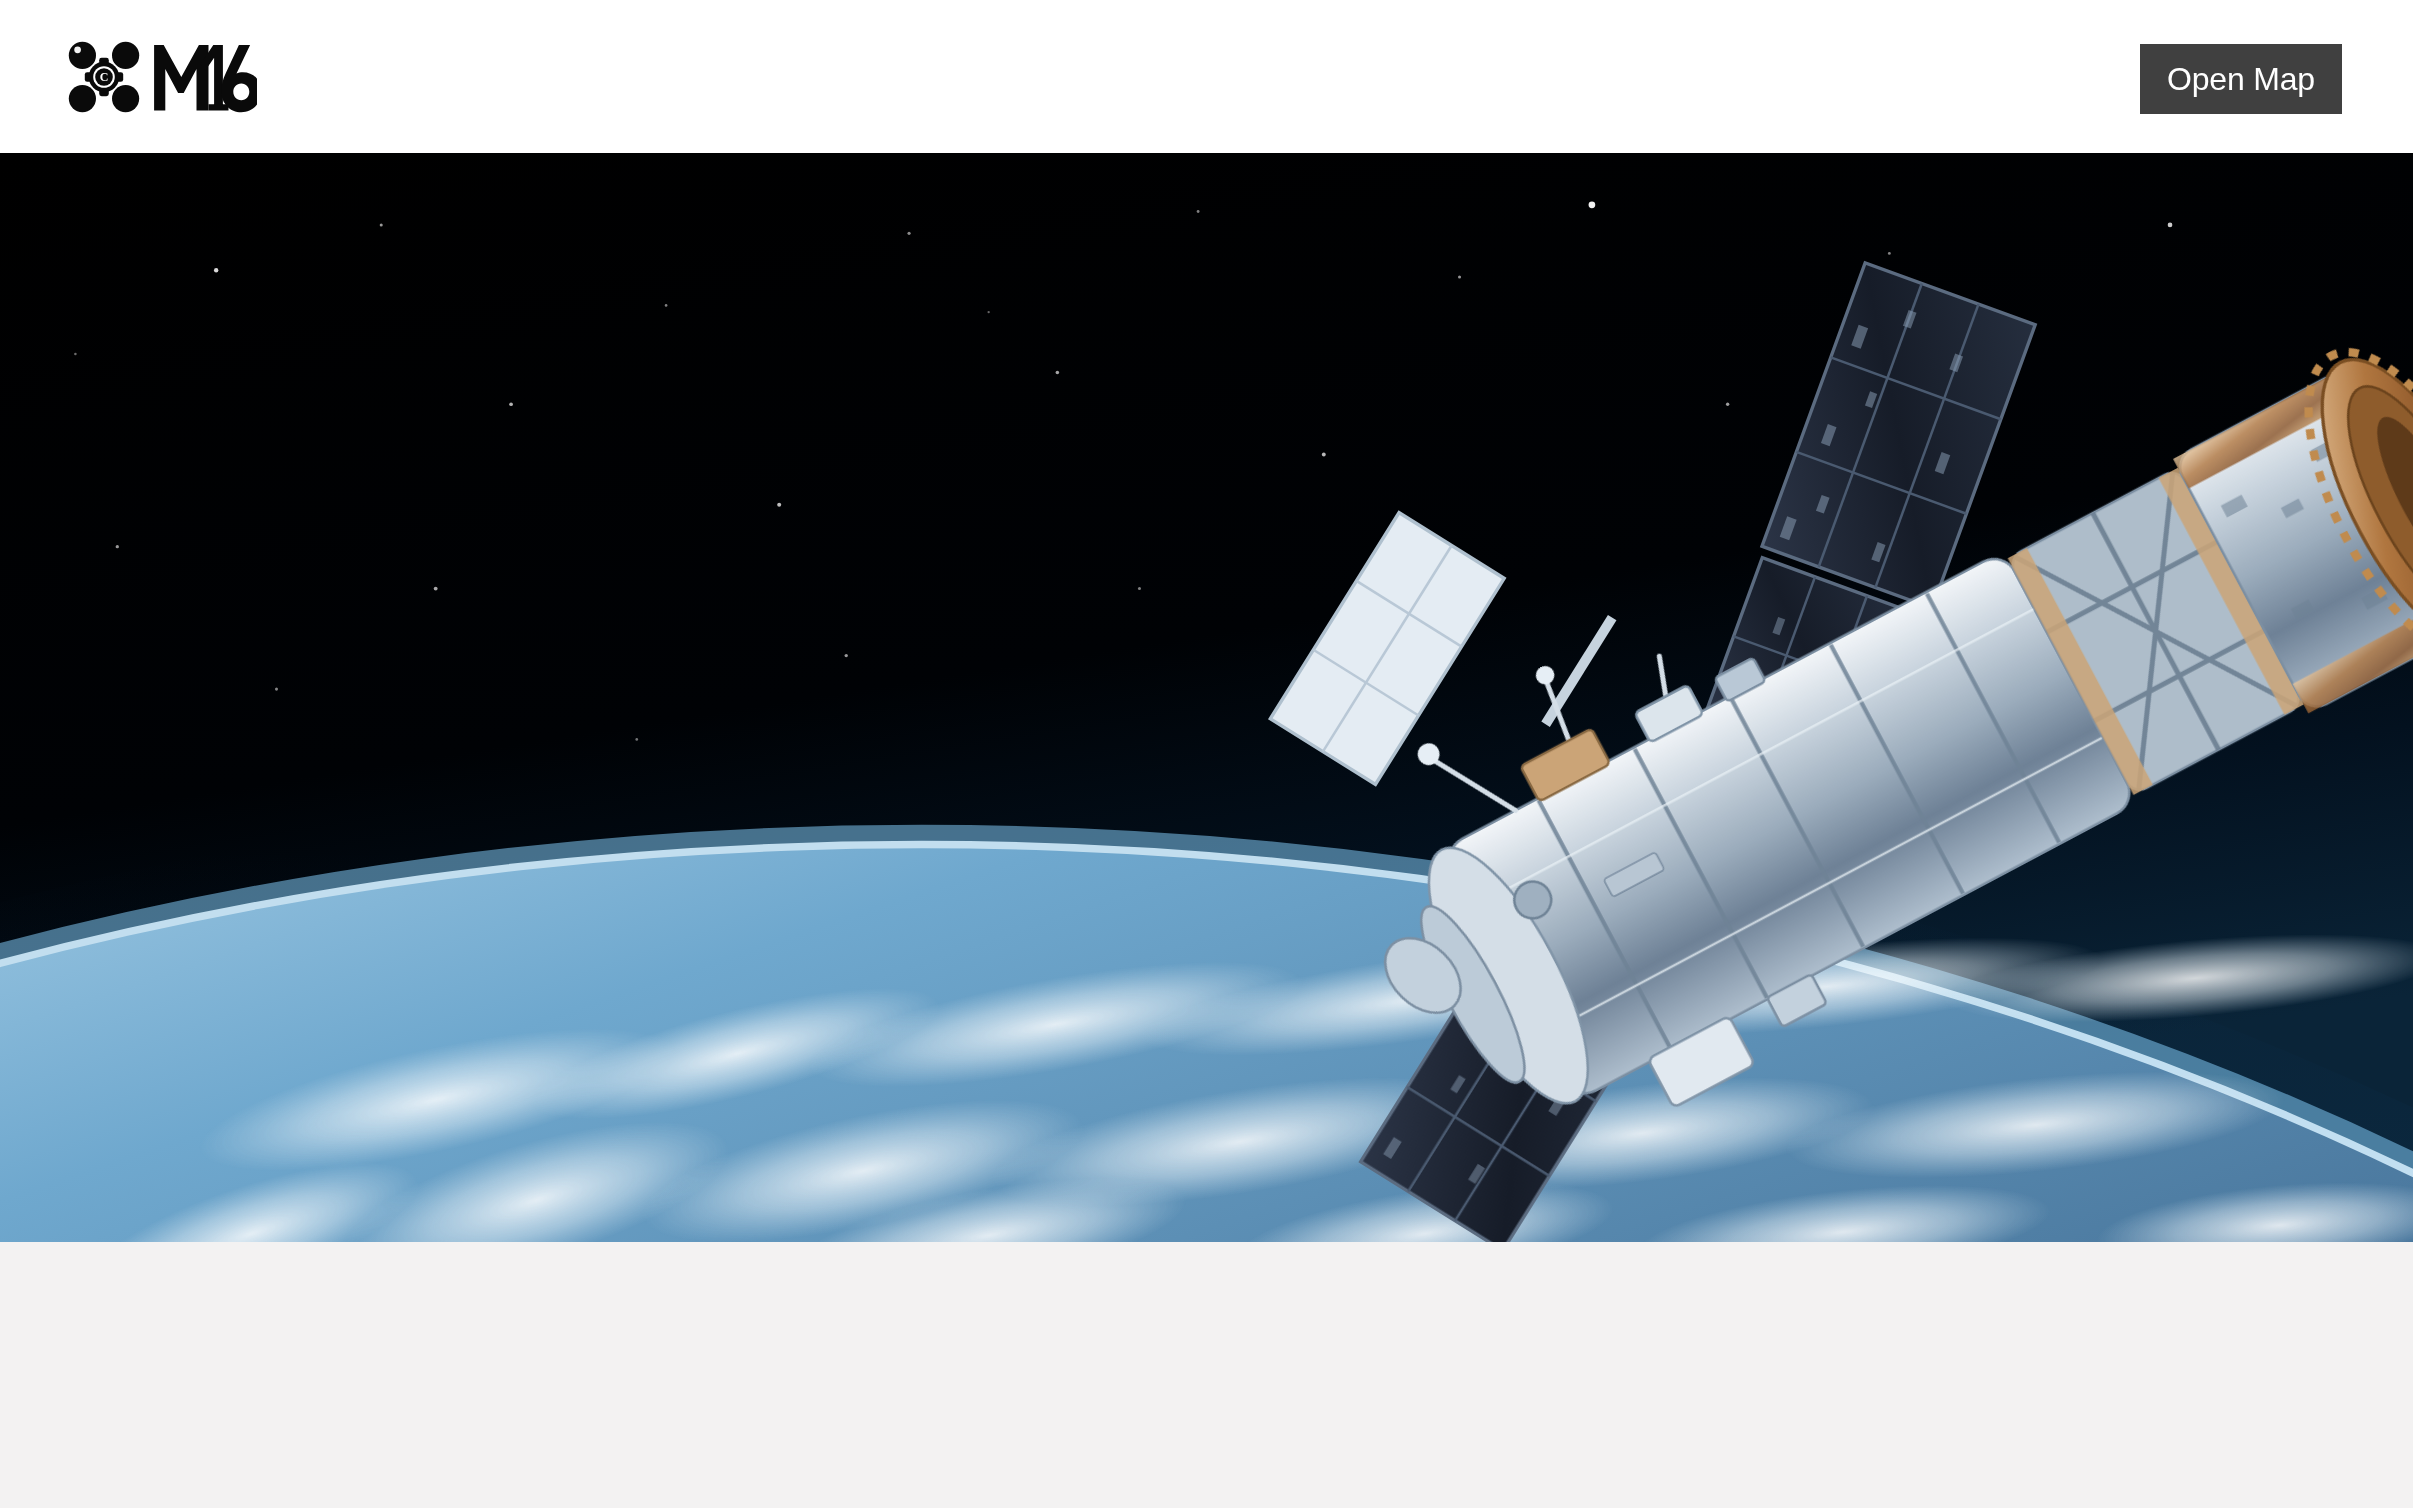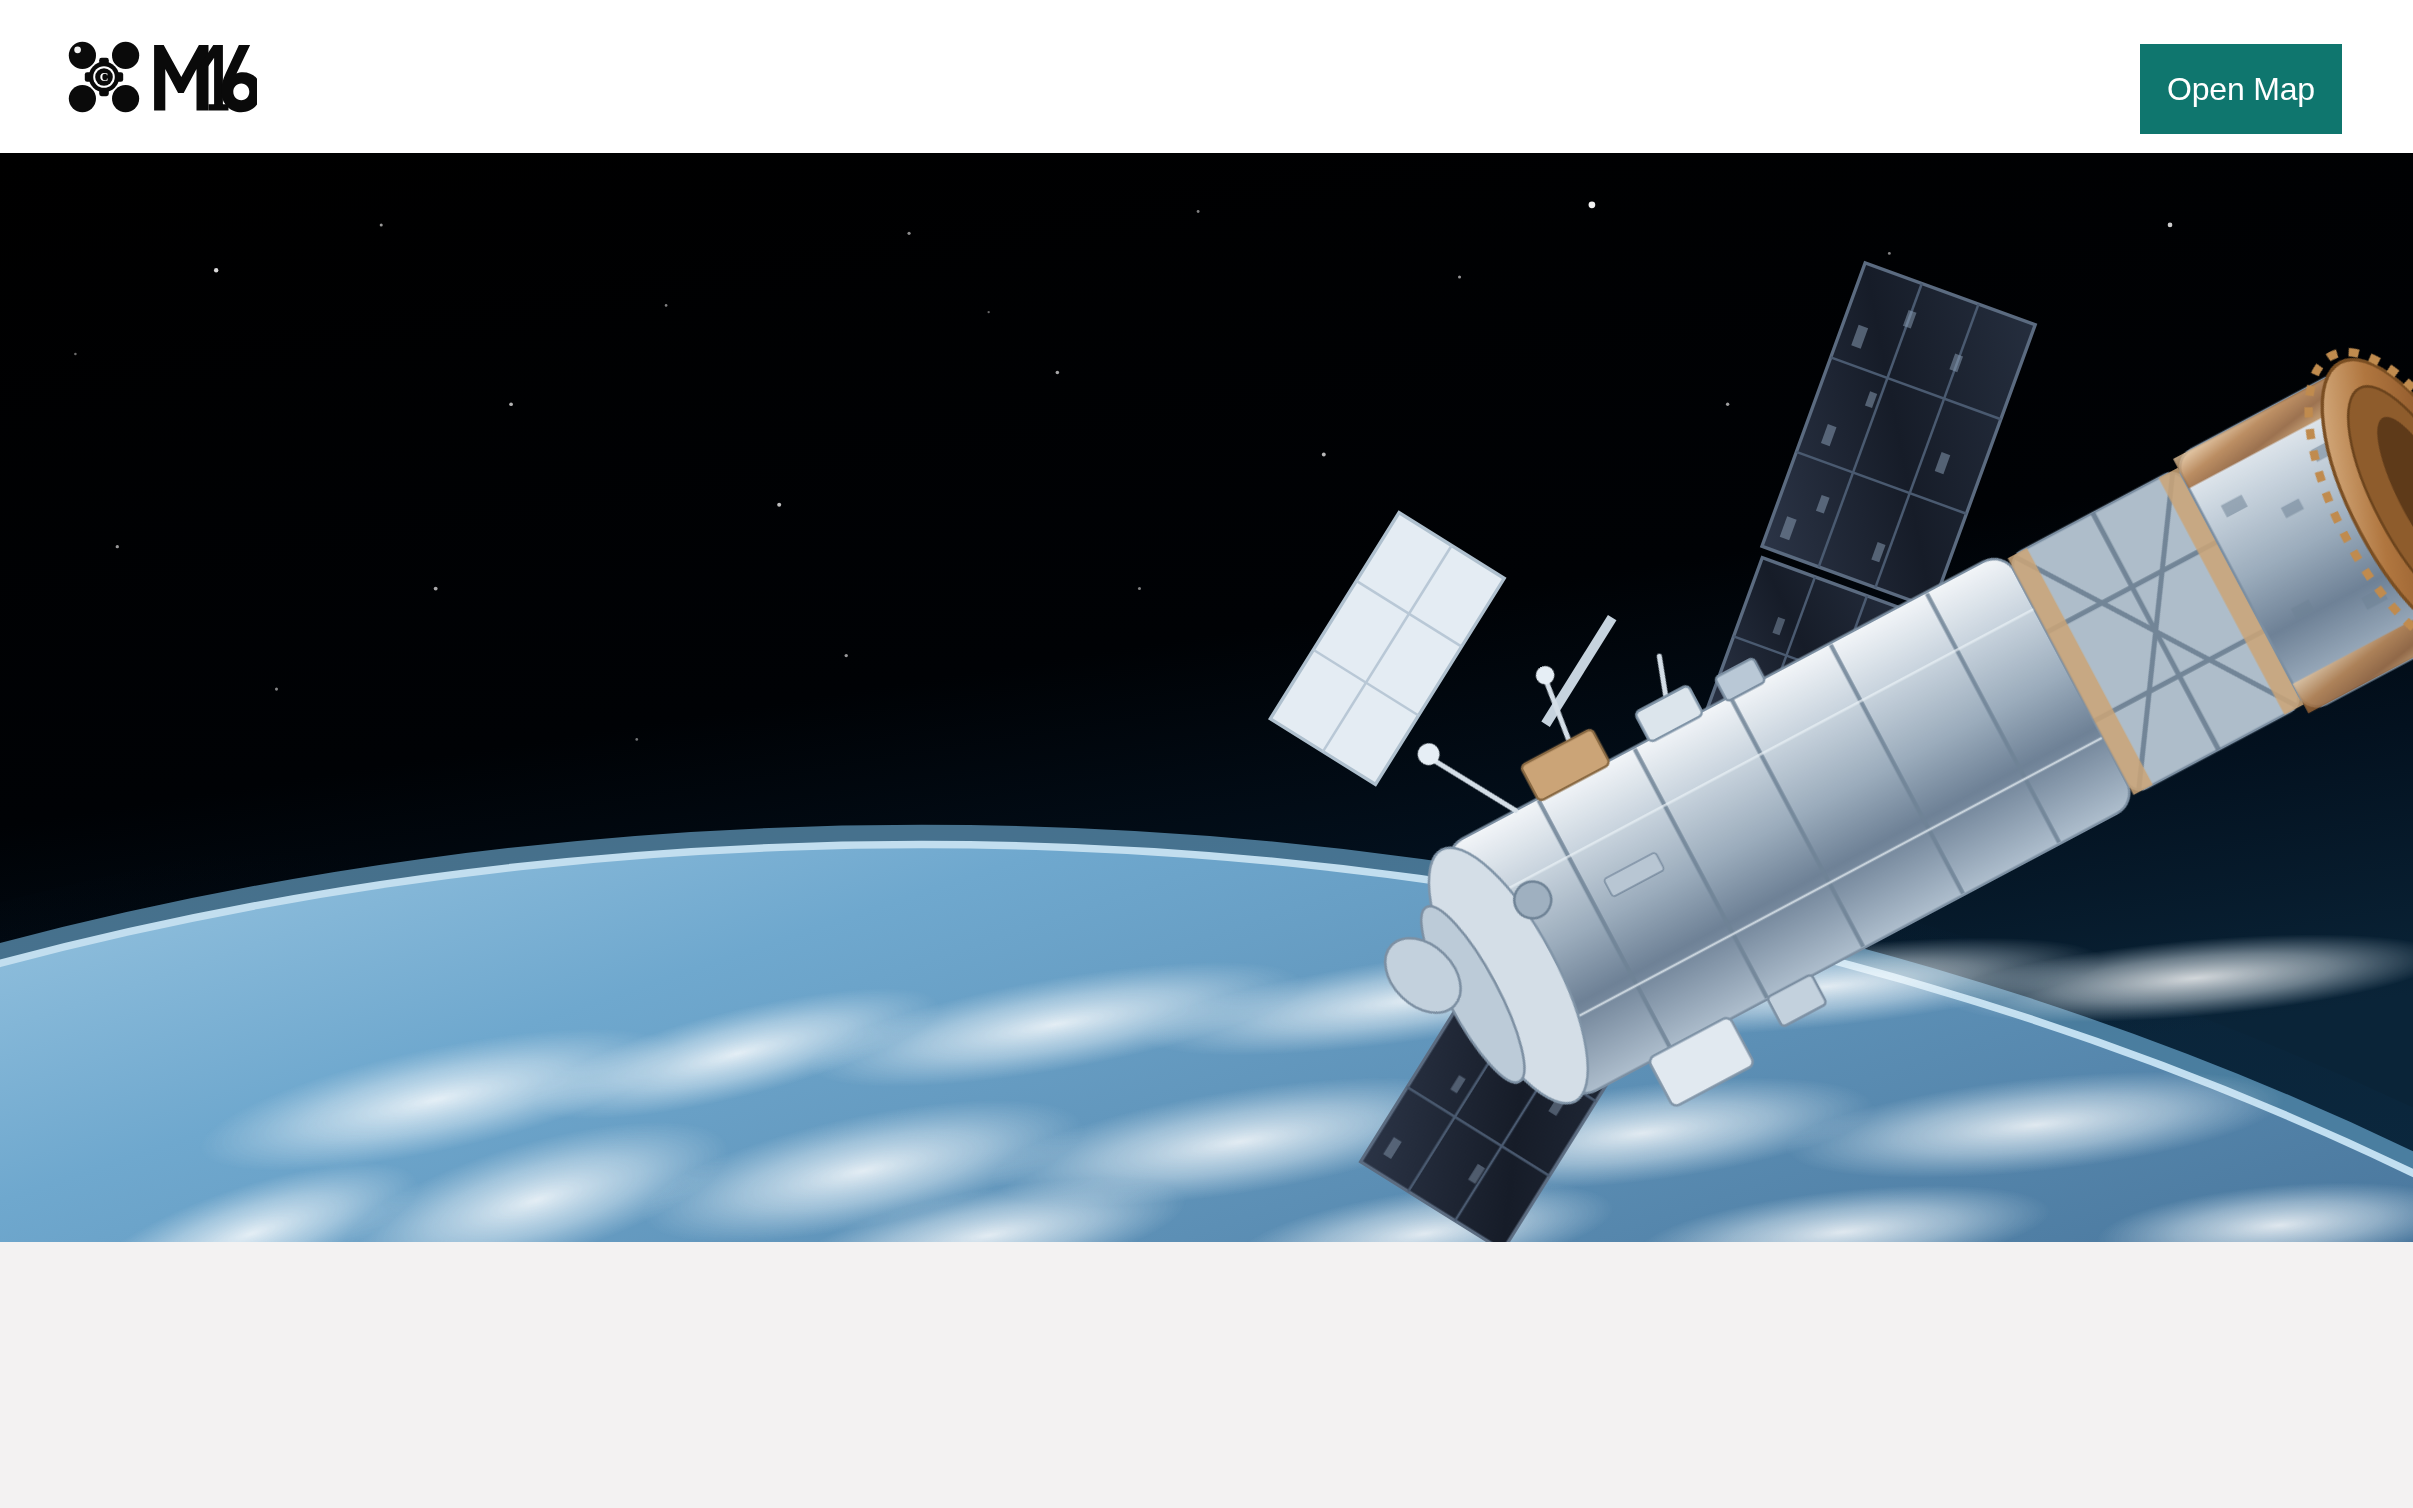--- a/index.html
+++ b/index.html
@@ -20,22 +20,22 @@
   .brand {
     position:absolute; left:64px; top:37px;
     display:flex; align-items:center; gap:8.4px;
     height:80px;
   }
   .brand-mark { width:80px; height:80px; display:block; }
   .brand-word { width:105px; height:80px; display:block; }
 
   .open-map-btn {
     position:absolute; left:2140px; top:44px;
-    width:202px; height:90px;
-    background:#0f766e;
+    width:202px; height:70px;
+    background:#404040;
     border:0; border-radius:0;
     color:#FFFFFF;
     font-family:"Liberation Sans", sans-serif;
     font-size:32px; font-weight:400;
     letter-spacing:-0.2px;
     line-height:70px; text-align:center;
     cursor:pointer;
     white-space:nowrap;
   }
 

